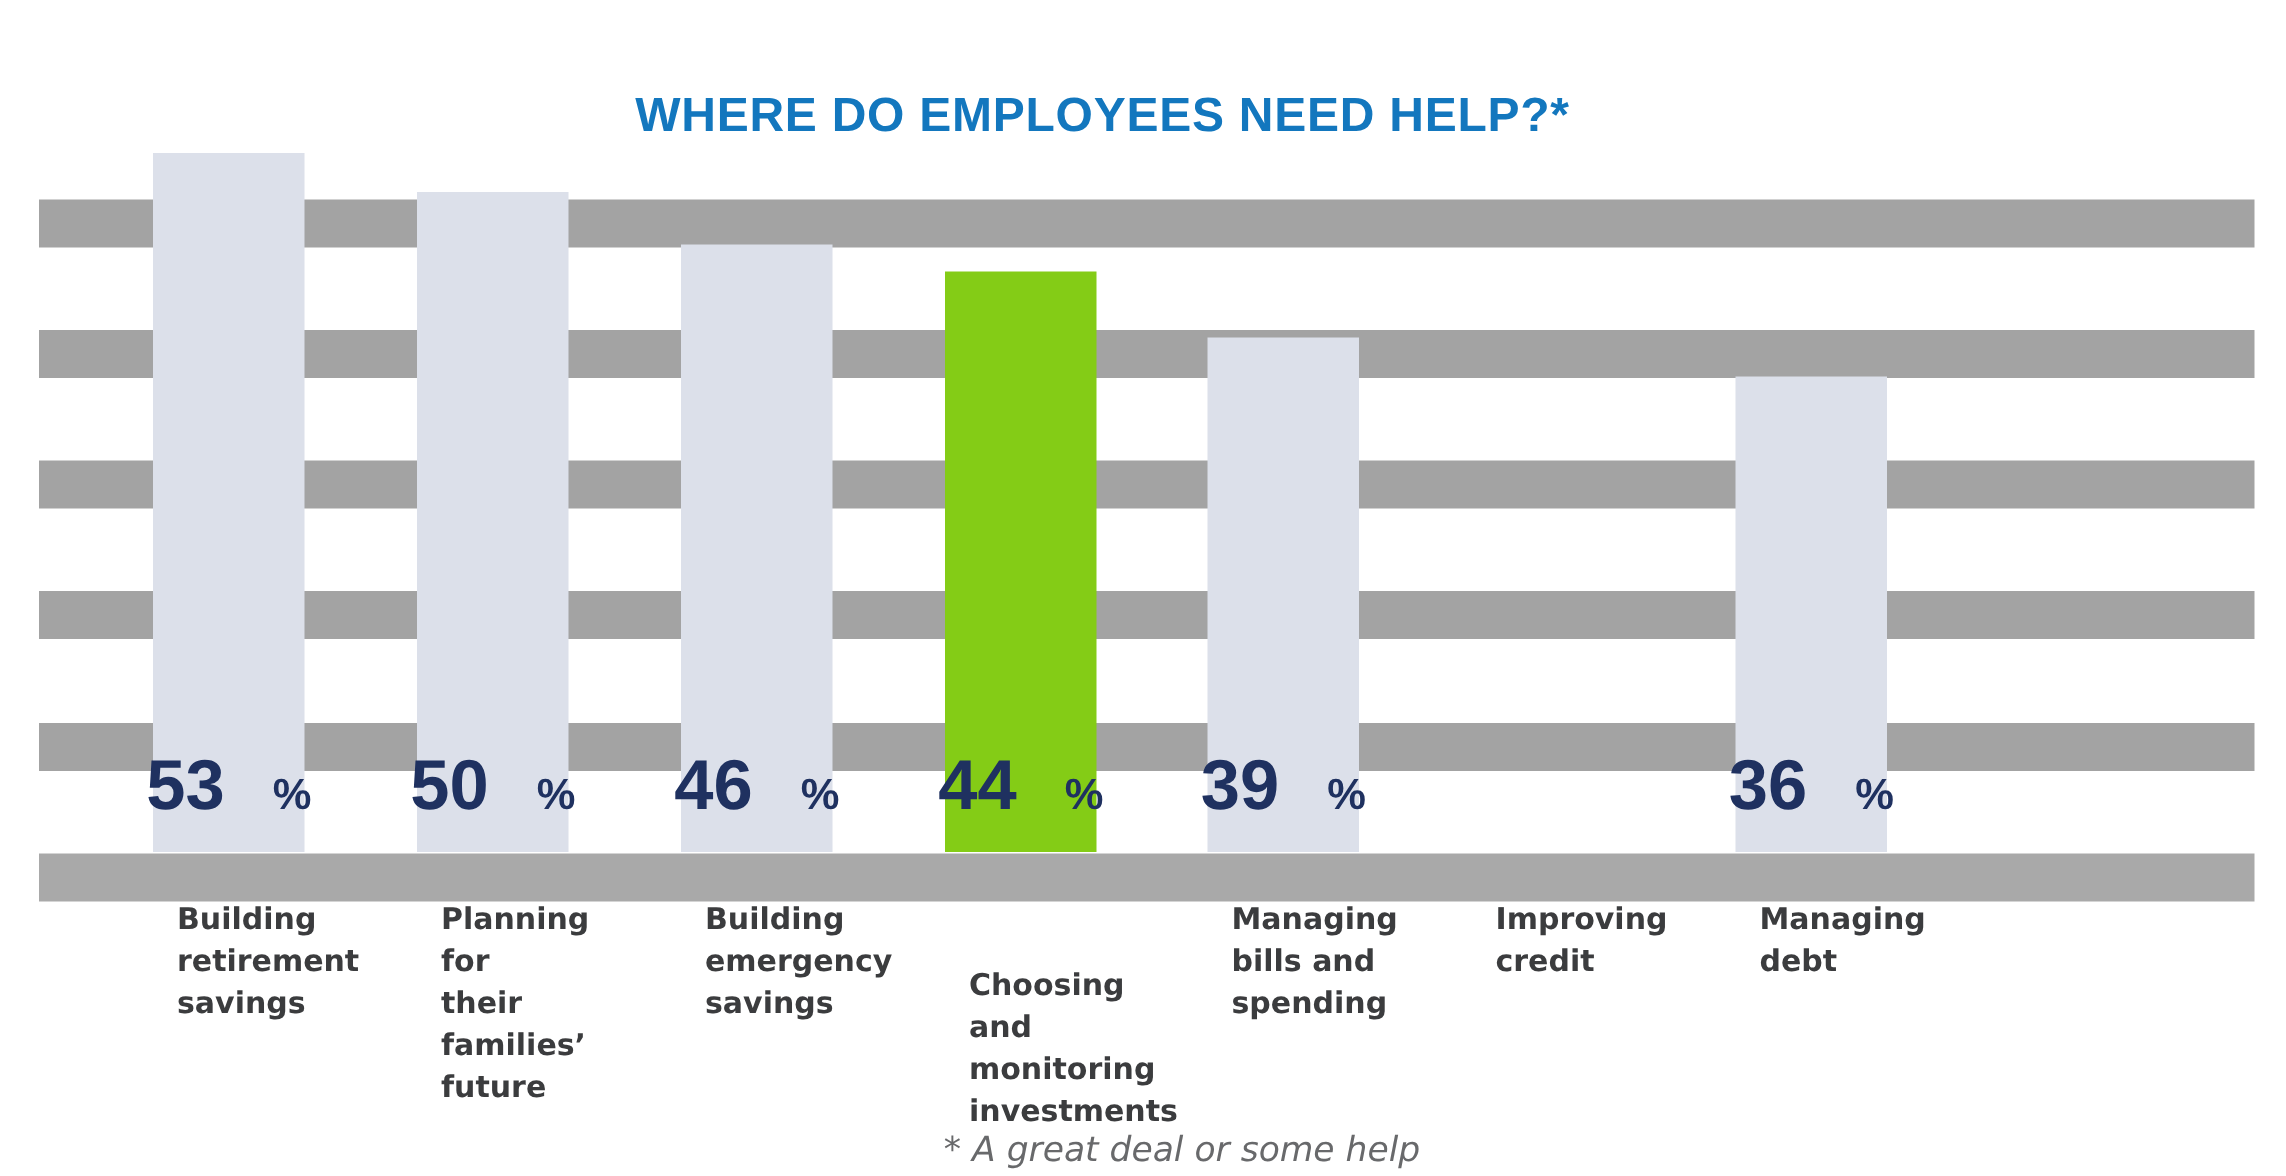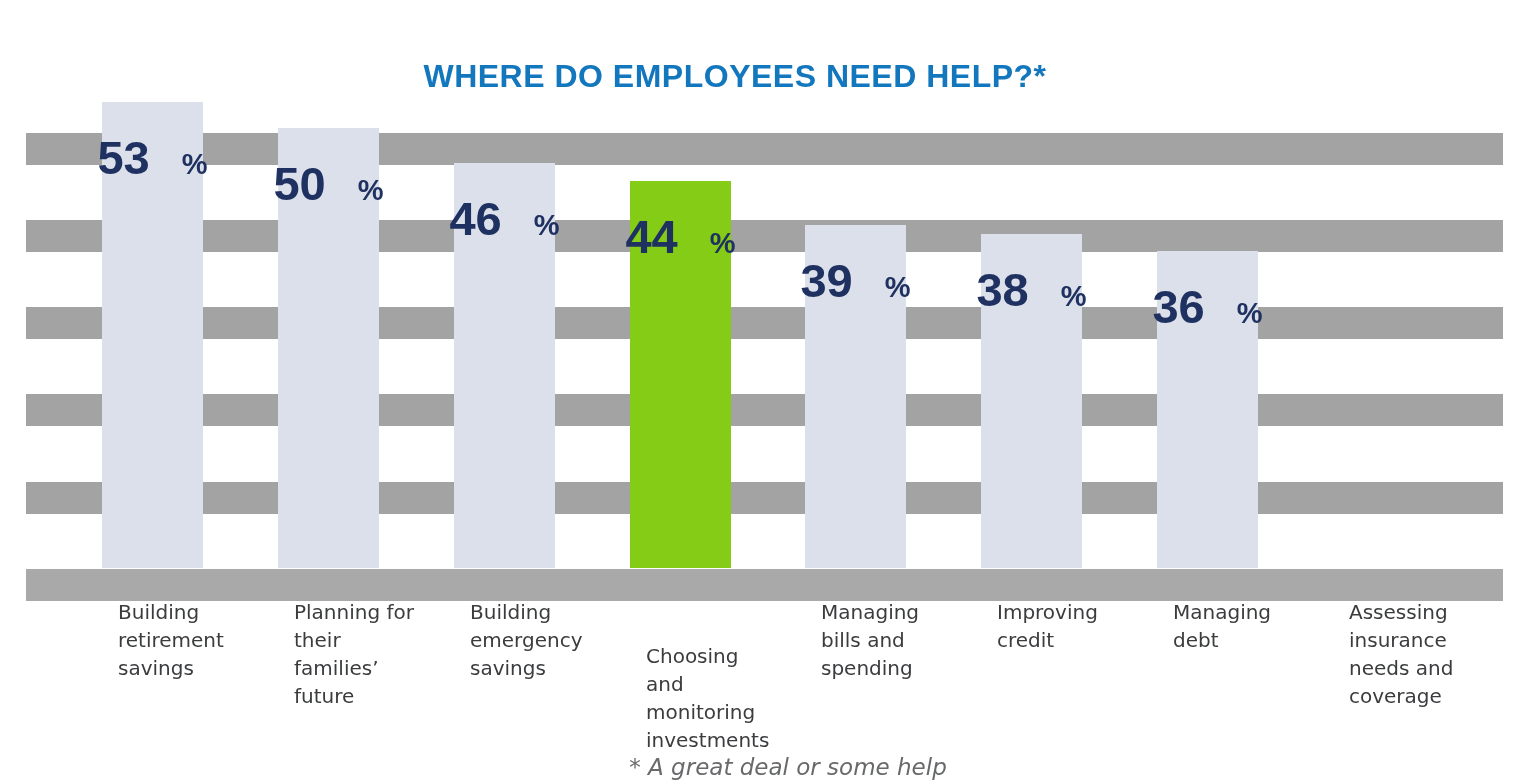--- a/index.html
+++ b/index.html
@@ -49,20 +49,21 @@
     width: 101px;
     height: 553px;
   }
   .bar {
     position: absolute;
     bottom: 1px;
     left: 0;
     width: 100%;
     background: #dce0ea;
     display: flex;
+    align-items: flex-end;
     justify-content: center;
   }
   .pct {
     color: #1f3160;
     font-weight: bold;
     line-height: 1;
     padding-bottom: 6px;
     white-space: nowrap;
     font-family: "Liberation Sans", sans-serif;
   }
@@ -71,20 +72,21 @@
   .cat {
     position: absolute;
     top: 566px;
     left: 0;
     width: 152px;
     font-size: 20px;
     line-height: 28px;
     color: #3b3c3e;
     white-space: pre-line;
     font-family: "DejaVu Sans", sans-serif;
+    font-weight: bold;
   }
   .footnote {
     position: absolute;
     left: 0; top: 722px;
     width: 1544px;
     text-align: center;
     font-style: italic;
     font-size: 23px;
     color: #68696b;
     font-family: "DejaVu Sans", sans-serif;
@@ -155,40 +157,31 @@
       <div class="pct" style="color: rgb(31, 49, 96);">
         <span class="pct-num">39</span><span class="pct-sign">%</span>
       </div>
     </div>
     <div class="cat" title="Managing bills and spending" style="color: rgb(59, 60, 62);">Managing
 bills and
 spending</div>
   </div>
 
   <div class="col" style="left: 965px; width: 101px;">
-    <div class="bar" style="height: 334px; background: rgb(220, 224, 234);">
-      <div class="pct" style="color: rgb(31, 49, 96);">
-        <span class="pct-num">38</span><span class="pct-sign">%</span>
-      </div>
-    </div>
     <div class="cat" title="Improving credit" style="color: rgb(59, 60, 62);">Improving
 credit</div>
   </div>
 
   <div class="col" style="left: 1141px; width: 101px;">
     <div class="bar" style="height: 317px; background: rgb(220, 224, 234);">
       <div class="pct" style="color: rgb(31, 49, 96);">
         <span class="pct-num">36</span><span class="pct-sign">%</span>
       </div>
     </div>
     <div class="cat" title="Managing debt" style="color: rgb(59, 60, 62);">Managing
 debt</div>
   </div>
 
   <div class="col" style="left: 1317px; width: 101px;">
-    <div class="cat" title="Assessing insurance needs and coverage" style="color: rgb(59, 60, 62);">Assessing
-insurance
-needs and
-coverage</div>
   </div>
 </div>
   <div class="footnote" style="color: rgb(104, 105, 107);">* A great deal or some help</div>
 </div>
 
 </body></html>

